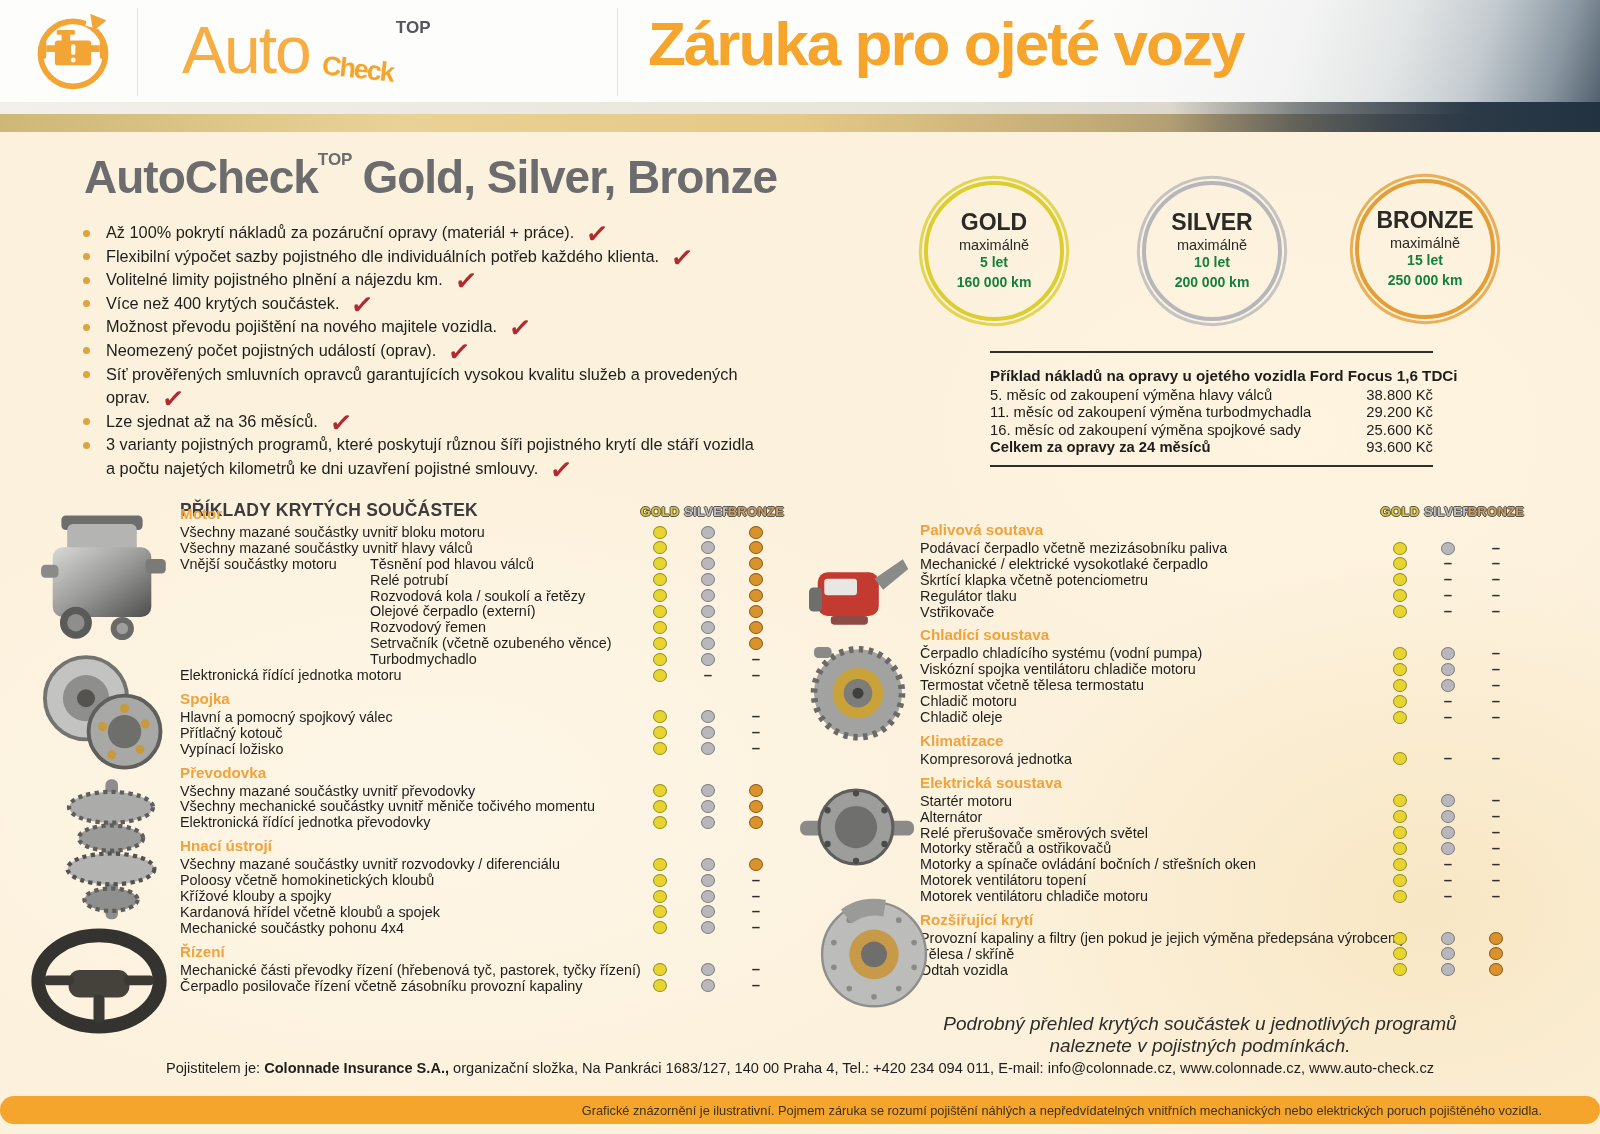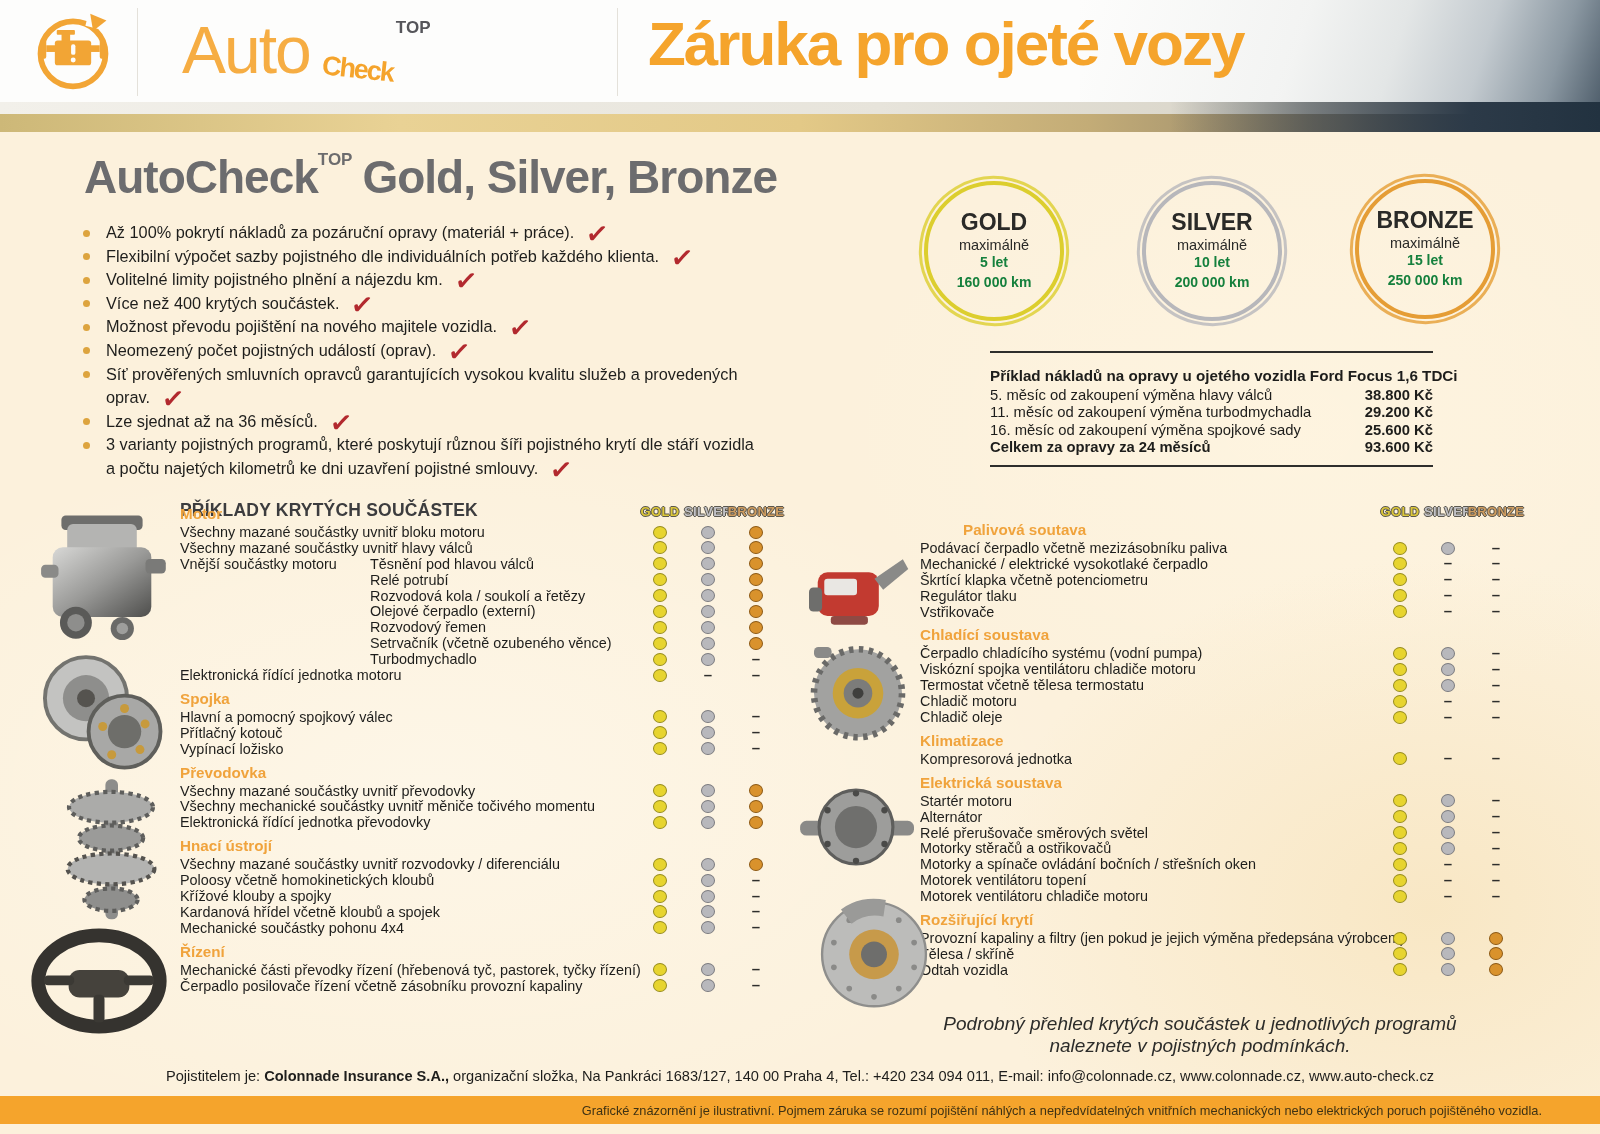--- a/index.html
+++ b/index.html
@@ -47,59 +47,59 @@
   .badge::before{content:"";position:absolute;inset:-8px;border-radius:50%;border:4px solid currentColor;}
   .badge::after{content:"";position:absolute;inset:-13px;border-radius:50%;border:3px solid currentColor;transform:rotate(14deg);opacity:.8;}
   .bname{font-size:23px;font-weight:700;color:#2a2a28;line-height:1.05;}
   .bmax{font-size:14.5px;color:#2a2a28;margin-top:3px;}
   .byears,.bkm{font-size:14px;font-weight:700;color:#15803d;line-height:1.4;}
 
   
   .cost{position:absolute;left:990px;top:351px;width:443px;border-top:2px solid #2e2e2c;border-bottom:2px solid #2e2e2c;padding:14px 0 8px;}
   .cost-title{font-size:15.2px;font-weight:700;color:#1d1d1b;margin-bottom:3px;white-space:nowrap;}
   .cost-row{display:flex;justify-content:space-between;font-size:14.8px;line-height:17.4px;color:#1d1d1b;}
-  .cost-row .val{font-weight:700;}
+  .cost-row .val{font-weight:400;}
   .cost-total{font-weight:700;}
 
   
   .cov-head{position:absolute;left:180px;top:500px;font-size:17.5px;font-weight:700;color:#3c3c3e;letter-spacing:.2px;}
   .legend{position:absolute;top:504px;height:16px;width:620px;}
   #legend-left{left:180px;}
   #legend-right{left:920px;}
   .leg{position:absolute;top:0;width:64px;text-align:center;font-size:13px;font-weight:700;letter-spacing:.3px;
        text-shadow:1px 0 0 #5a574e,-1px 0 0 #5a574e,0 1px 0 #5a574e,0 -1px 0 #5a574e;}
   .leg0{left:448px;color:#dcc73a;}
   .leg1{left:496px;color:#c2c2c6;}
   .leg2{left:544px;color:#cf9d60;}
 
   #left-list{position:absolute;left:180px;top:503px;width:620px;}
   #right-list{position:absolute;left:920px;top:521px;width:620px;}
   .sec-title{font-size:15.2px;font-weight:700;color:#f0a33c;margin:7px 0 2px;}
   #left-list .cov-section:first-child .sec-title{margin-top:2px;}
-  #right-list .cov-section:first-child .sec-title{margin-top:0;margin-left:43px;}
+  #right-list .cov-section:first-child .sec-title{margin-top:0;}
   .cov-row{position:relative;height:15.9px;font-size:14.4px;color:#1e1e1c;}
   .lab{position:absolute;left:0;top:0;white-space:nowrap;}
   .sub{position:absolute;left:190px;top:0;white-space:nowrap;}
   .mk{position:absolute;top:1.5px;width:14px;height:13px;text-align:center;box-sizing:border-box;}
   .mk0{left:473px;}.mk1{left:521px;}.mk2{left:569px;}
   .dot{border-radius:50%;}
   .dot.gold{background:var(--gold);border:1px solid #978d20;}
   .dot.silver{background:var(--silver);border:1px solid #7c7c80;}
   .dot.bronze{background:var(--bronze);border:1px solid #8d5a16;}
   .dash{font-weight:700;color:#2e2e2c;line-height:12px;font-size:15px;}
 
   
   .pimg{position:absolute;}
 
   .note{position:absolute;left:915px;top:1013px;width:570px;font-size:19px;font-style:italic;color:#2c2c2a;text-align:center;}
-  .footer{position:absolute;left:0;top:1060px;width:1600px;text-align:center;font-size:14.6px;color:#1e1e1c;margin-top:8px;}
+  .footer{position:absolute;left:0;top:1060px;width:1600px;text-align:center;font-size:14.6px;color:#1e1e1c;}
   .footer b{font-weight:700;}
   .bottombar{position:absolute;left:0;top:1096px;width:1600px;height:28px;background:var(--accent);
     display:flex;align-items:center;justify-content:flex-end;padding-right:58px;box-sizing:border-box;
-    font-size:12.8px;color:#3e3214;}
+    font-size:12.8px;color:#3e3214;border-radius:14px;}
 </style>
 </head>
 <body>
 
 <div class="page">
 
   <div class="sw sw1"></div>
   <div class="sw sw2"></div>
   <div class="sw sw3"></div>
 

